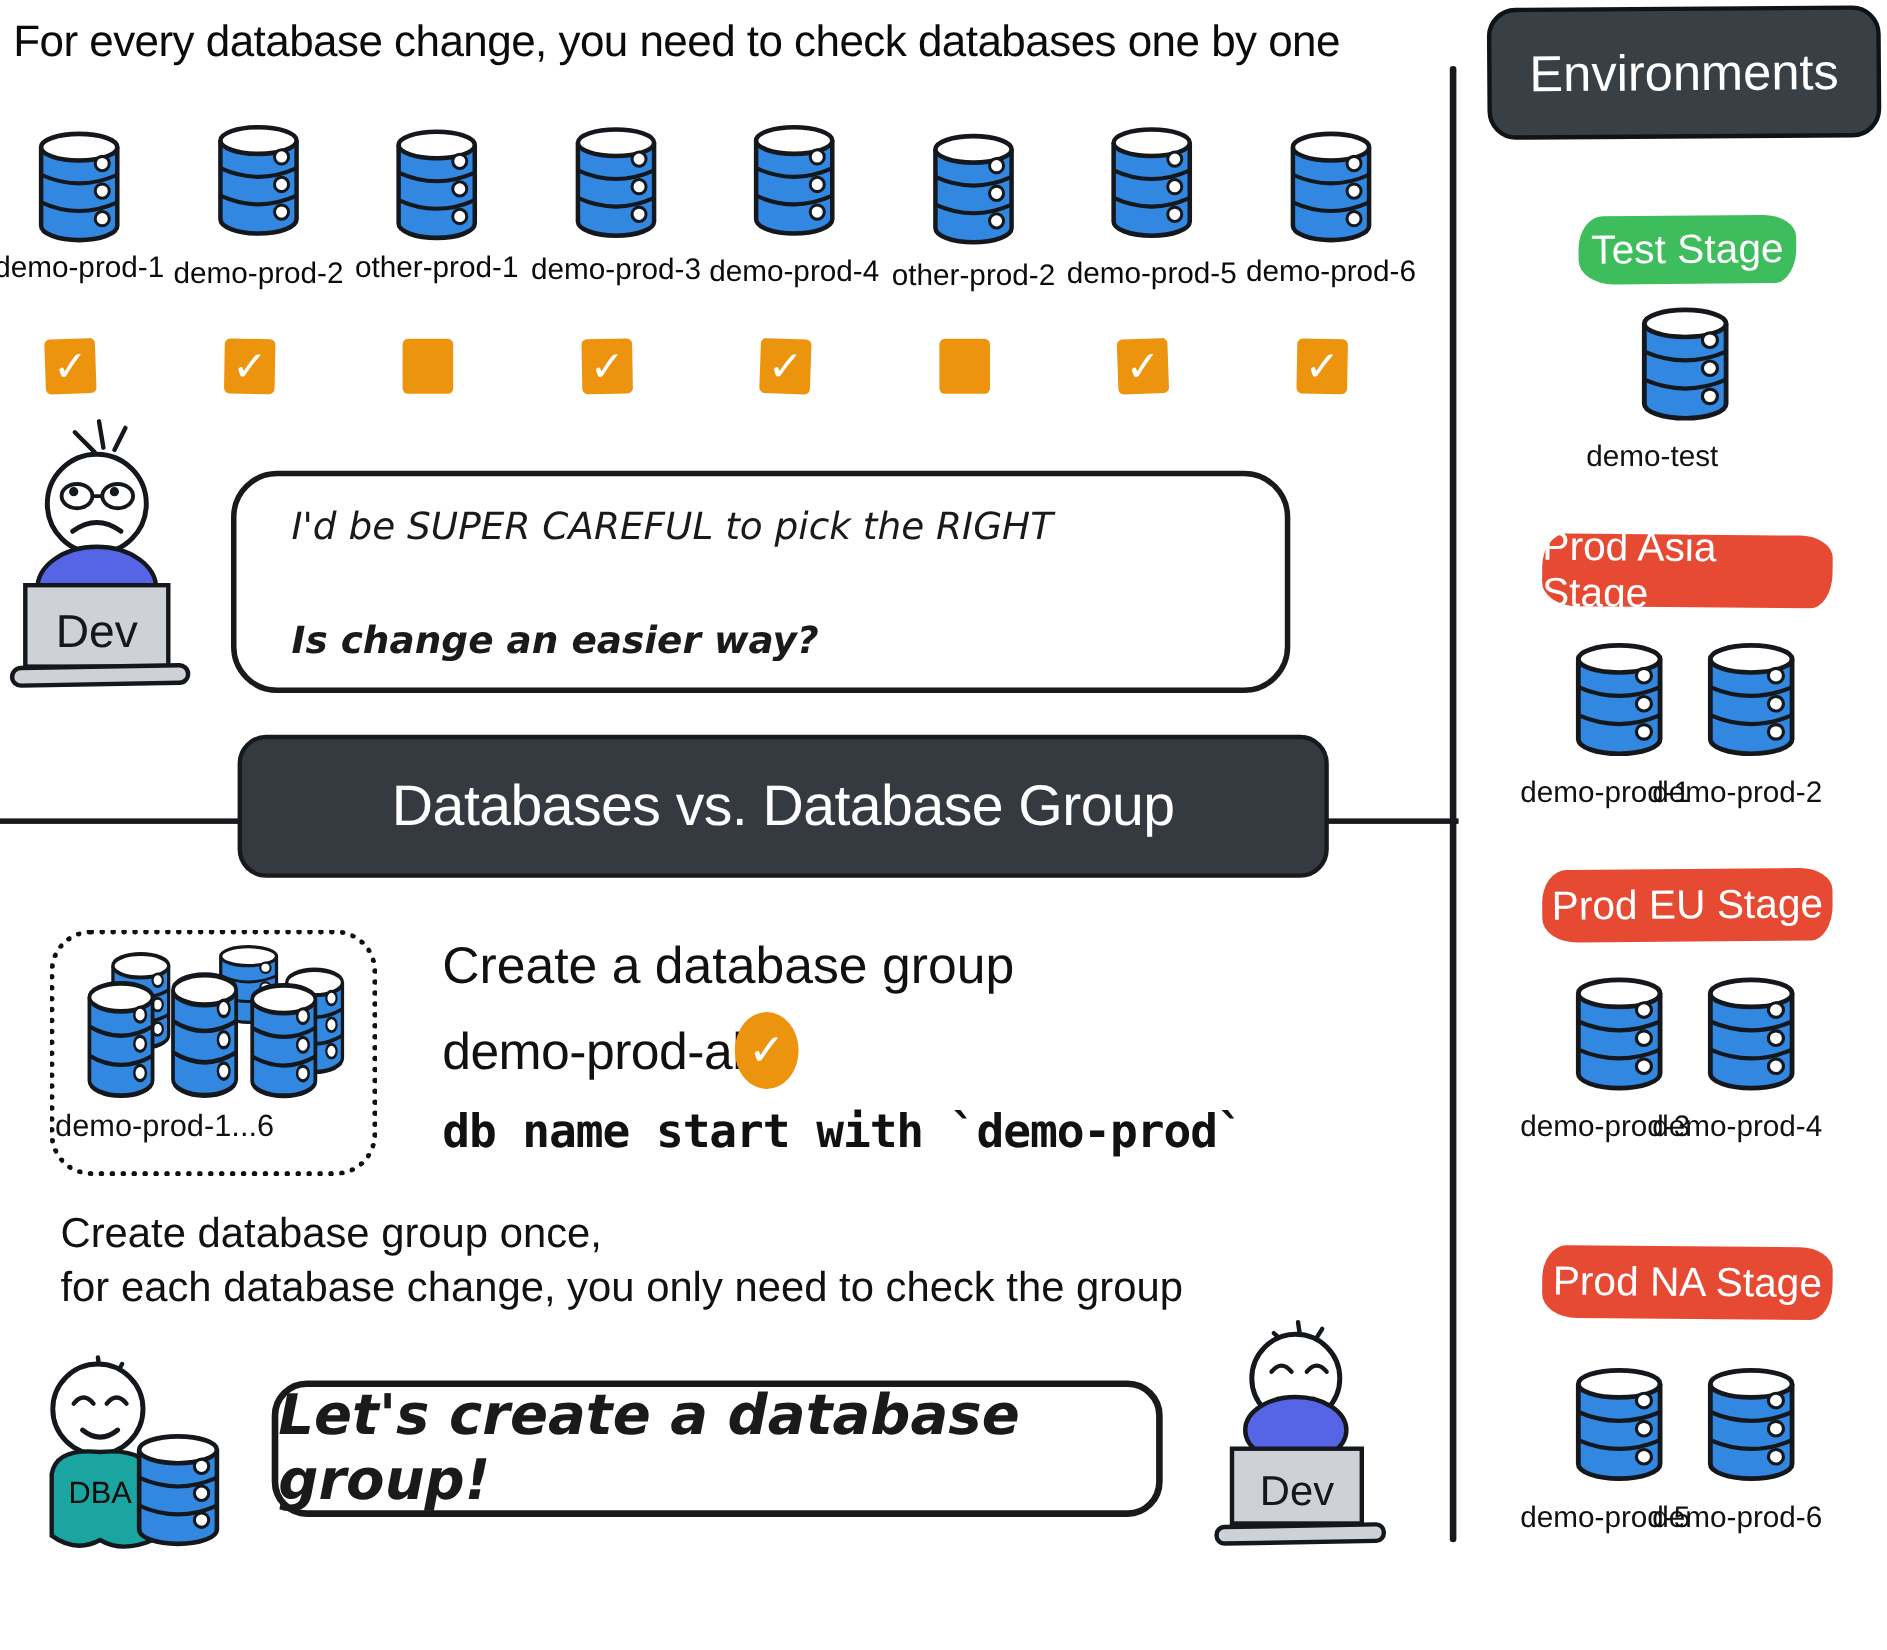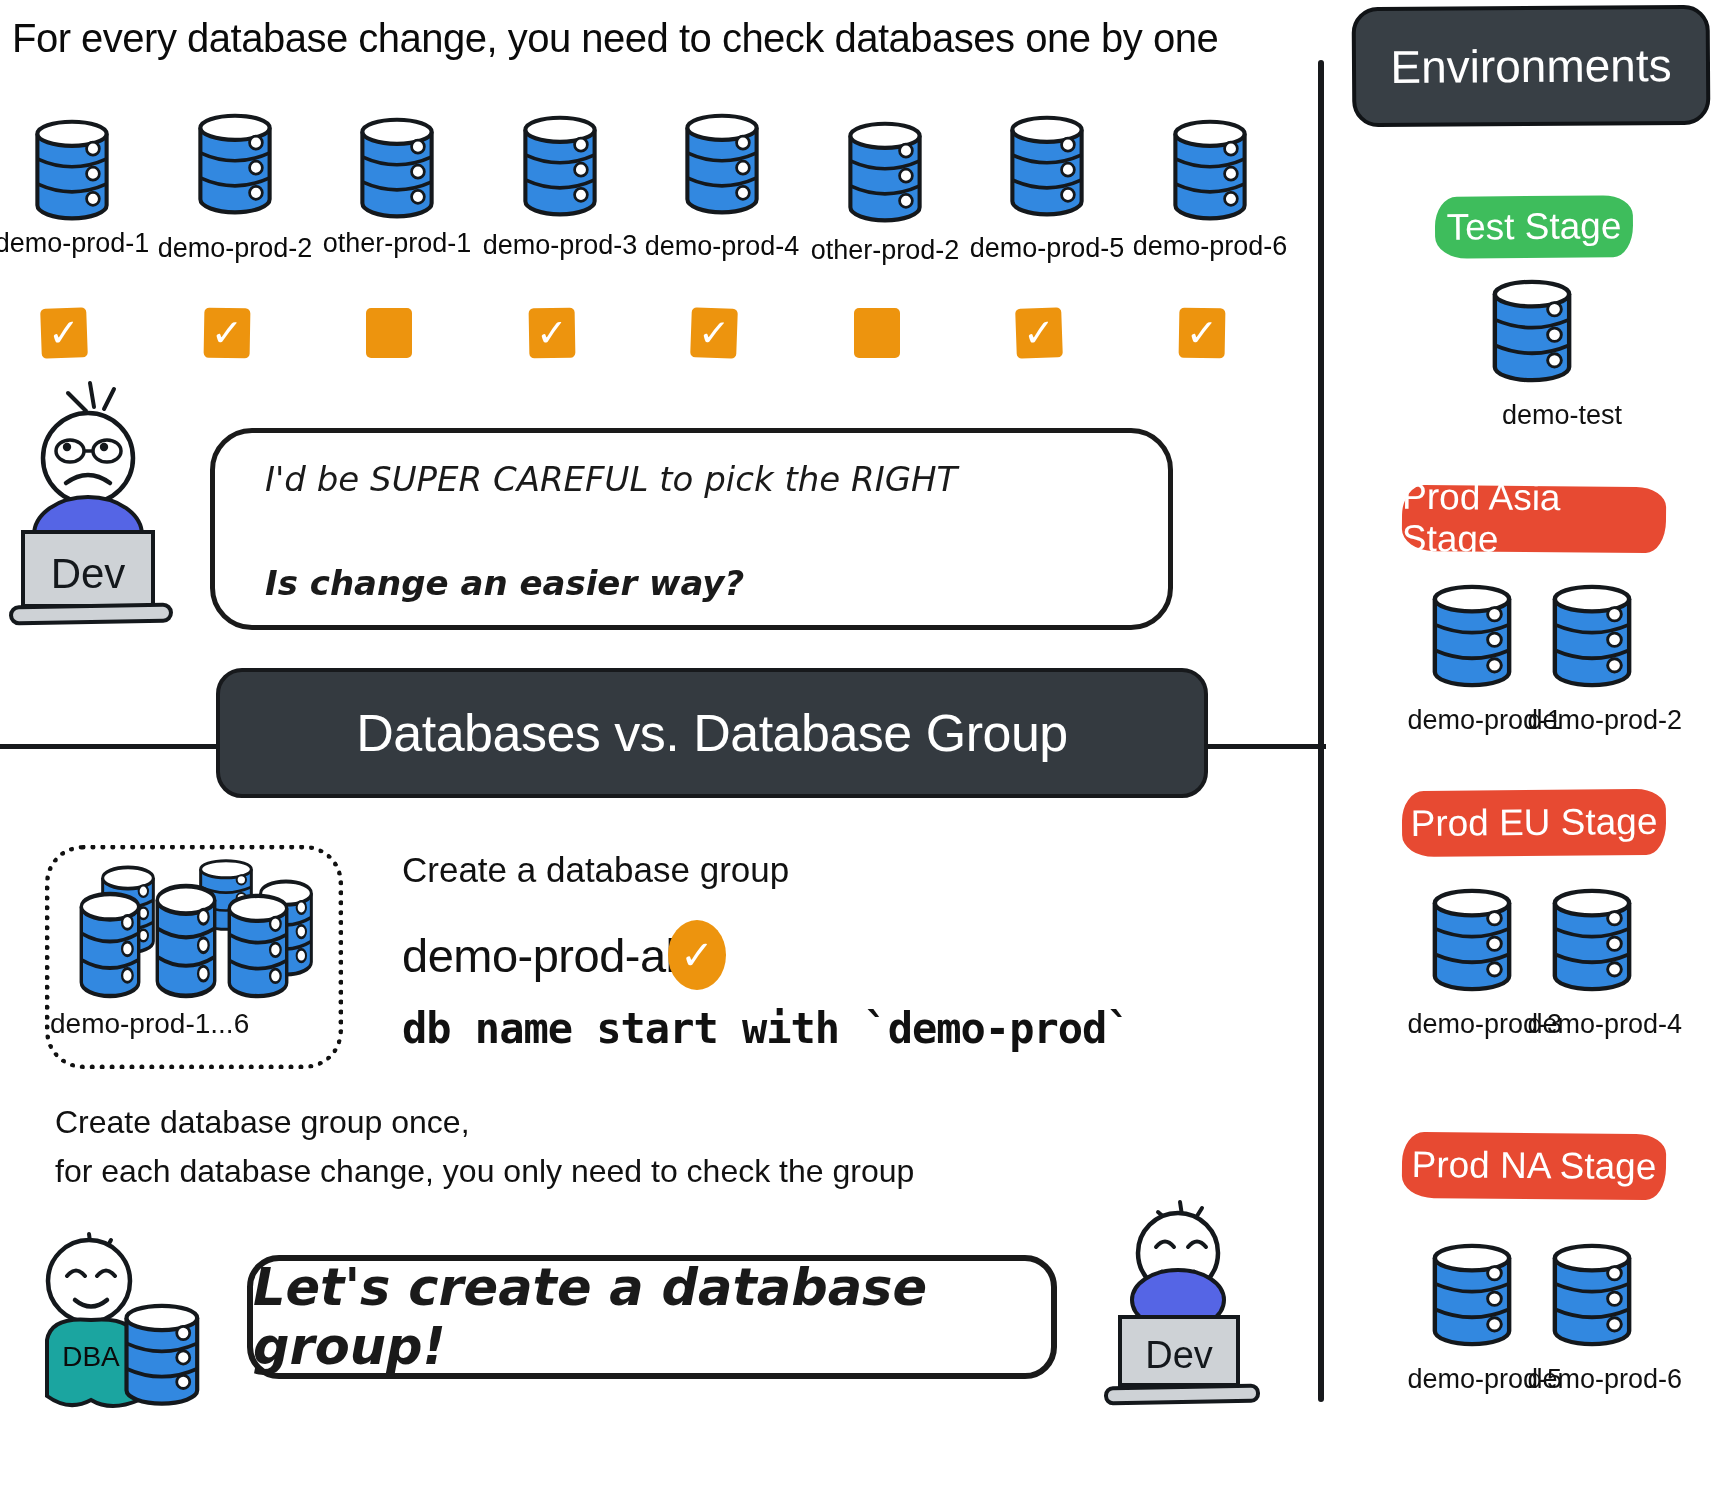--- a/index.html
+++ b/index.html
@@ -27,37 +27,37 @@
   #h-rule{left:0;top:744px;width:1326px;height:5px;background:#17191c;}
   #v-rule{left:1318px;top:60px;width:6px;height:1342px;background:#17191c;border-radius:3px;}
   #banner{left:216px;top:668px;width:984px;height:122px;background:#343A40;border:4px solid #17191c;
           border-radius:26px;display:flex;align-items:center;justify-content:center;}
   #banner span{color:#fff;font-size:52px;letter-spacing:-0.5px;}
 
   
   #group-box{left:45px;top:845px;width:288px;height:214px;border:5px dotted #111;border-radius:38px;}
   #group-box .cl{position:absolute;}
   #group-box-label{position:absolute;left:0;top:158px;width:100%;font-size:28px;}
-  #create-title{left:402px;top:850px;font-size:35px;}
+  #create-title{left:402px;top:850px;font-size:47px;}
   #group-name{left:402px;top:928px;font-size:47px;letter-spacing:-0.5px;}
   #check-circle{left:668px;top:920px;width:58px;height:70px;background:#ED940E;border-radius:50%;
                 display:flex;align-items:center;justify-content:center;}
   #check-circle span{font-family:"DejaVu Sans", sans-serif;color:#fff;font-size:40px;font-weight:bold;}
   #rule-text{left:402px;top:1004px;font-family:"DejaVu Sans Mono", monospace;font-size:42px;font-weight:bold;letter-spacing:-1px;}
-  #note{left:55px;top:1098px;font-size:32px;line-height:49px;}
+  #note{left:55px;top:1098px;font-size:38px;line-height:49px;}
 
   
   #sidebar{left:1330px;top:0;width:385px;height:1500px;}
   #env-title{position:absolute;left:22px;top:6px;width:350px;height:112px;background:#383F45;
              border:4px solid #101316;border-radius:26px;display:flex;align-items:center;justify-content:center;
              transform:rotate(-0.4deg);}
   #env-title span{color:#fff;font-size:46px;}
   .stage-badge{position:absolute;display:flex;align-items:center;justify-content:center;color:#fff;
                font-size:37px;border-radius:22px 30px 20px 32px / 30px 20px 32px 22px;}
-  .stage-db-label{position:absolute;width:180px;text-align:right;font-size:27px;}
+  .stage-db-label{position:absolute;width:180px;text-align:left;font-size:27px;}
 
   svg text{font-family:"Liberation Sans", sans-serif;}
 </style>
 </head>
 <body>
 
 <div id="stage">
 
   <div class="abs" id="top-heading">For every database change, you need to check databases one by one</div>
 

